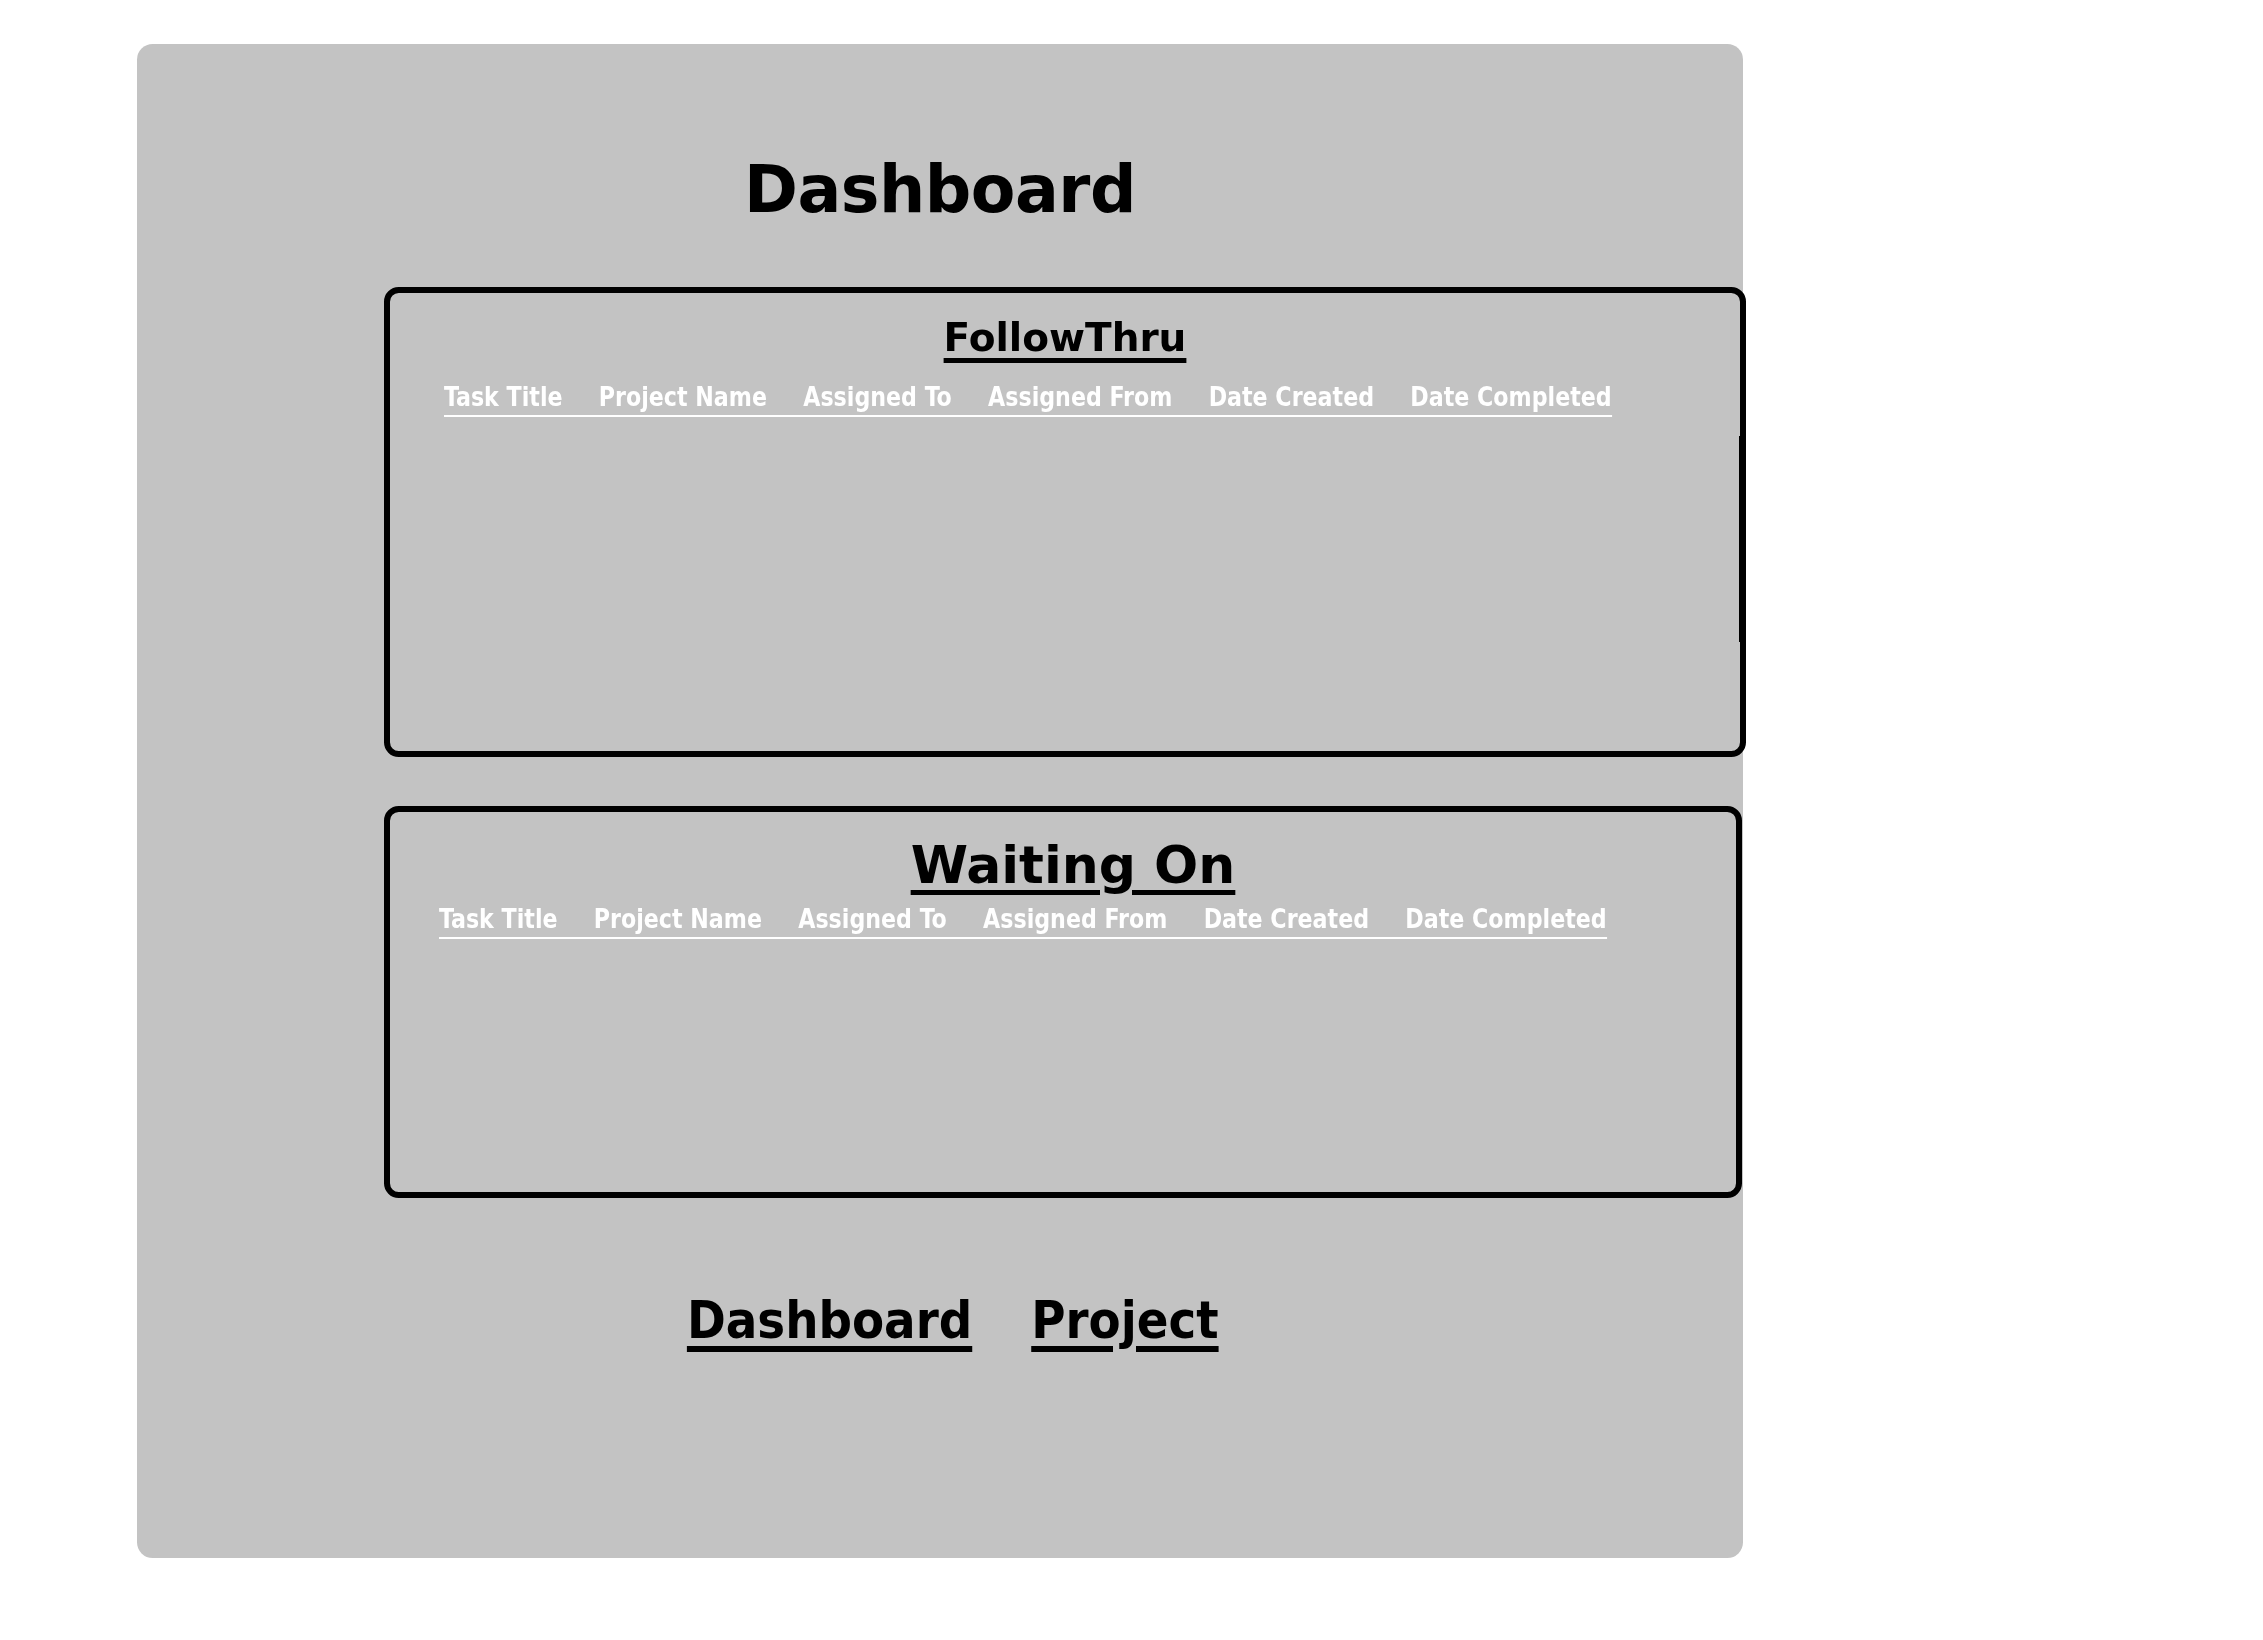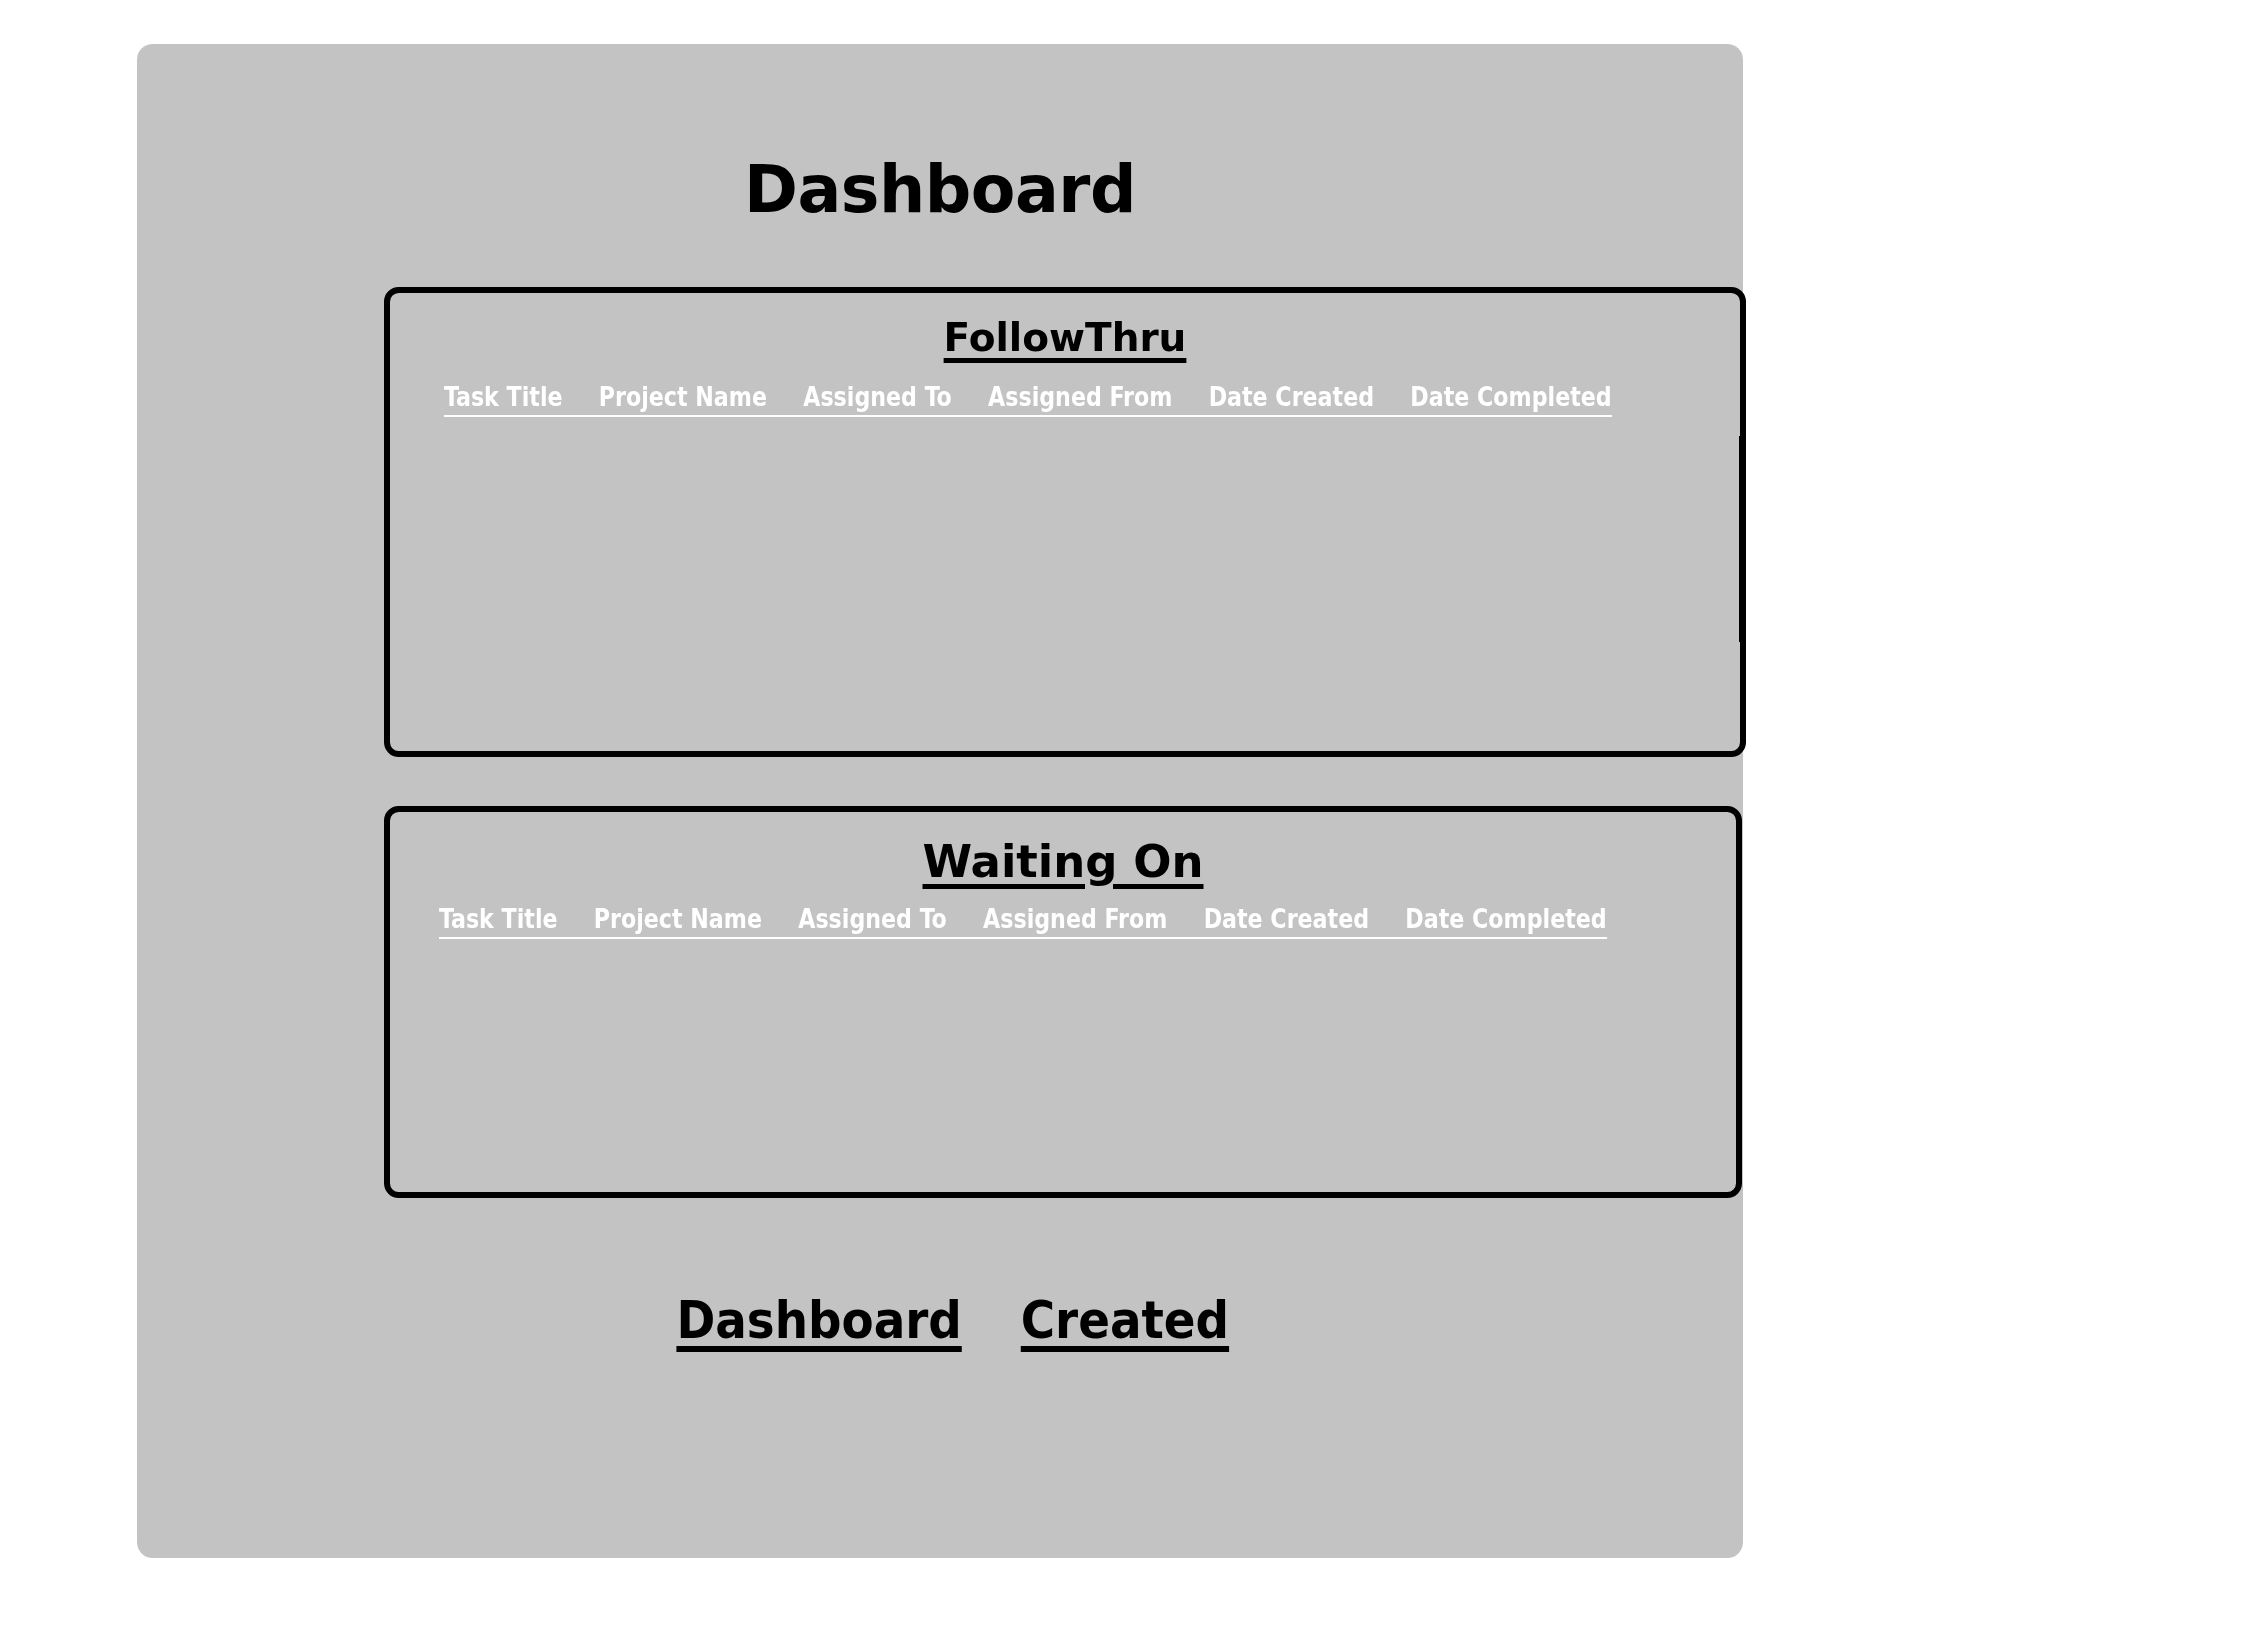--- a/index.html
+++ b/index.html
@@ -84,21 +84,22 @@
     text-decoration-thickness: 4.9px;
     text-underline-offset: 6.9px;
     line-height: 1;
   }
   #title-followthru {
     top: 24.5px;
     font-size: 39px;
   }
   #title-waiting {
     top: 27.4px;
-    font-size: 45px;
+    font-size: 52px;
+    margin-left: 10px;
   }
 
   
   .col-head-row {
     position: absolute;
     display: flex;
     align-items: flex-end;
     border-bottom: 2.9px solid #ffffff;
     color: #ffffff;
     font-family: "DejaVu Sans Condensed", "Liberation Sans Narrow", "Liberation Sans", sans-serif;
@@ -195,17 +196,17 @@
       <span class="col-head">Assigned From</span>
       <span class="col-head">Date Created</span>
       <span class="col-head">Date Completed</span>
     </div>
 
     <div class="panel-body"></div>
   </div>
 
   <div id="bottom-nav">
     <span class="nav-link">Dashboard</span>
-    <span class="nav-link">Created</span>
+    <span class="nav-link">Project</span>
   </div>
 
 </div>
 
 
 </body></html>

